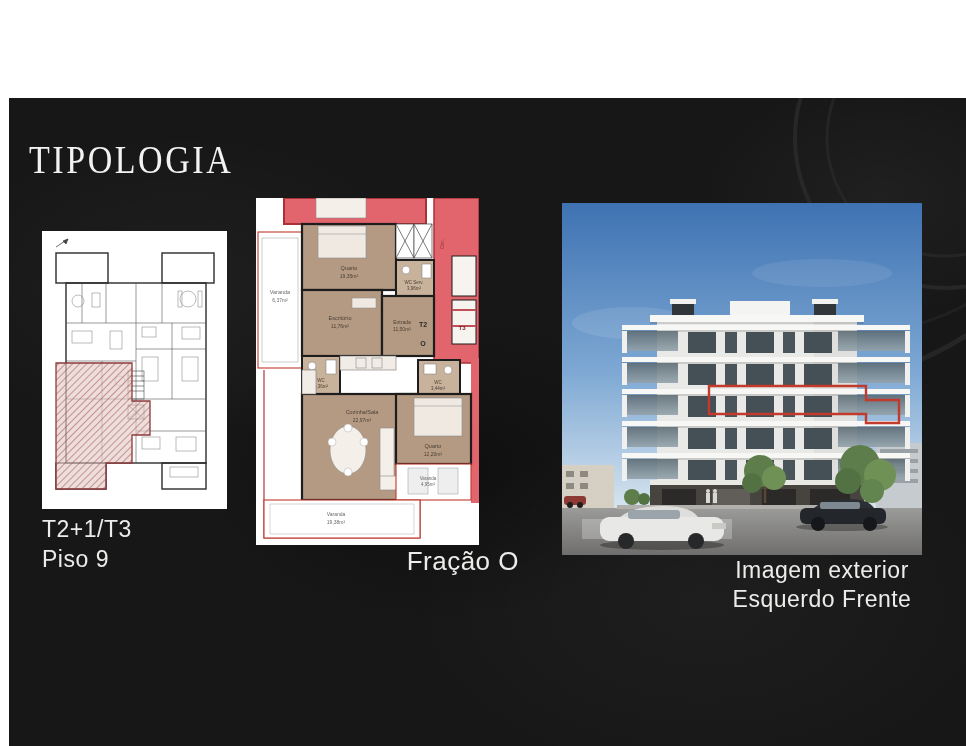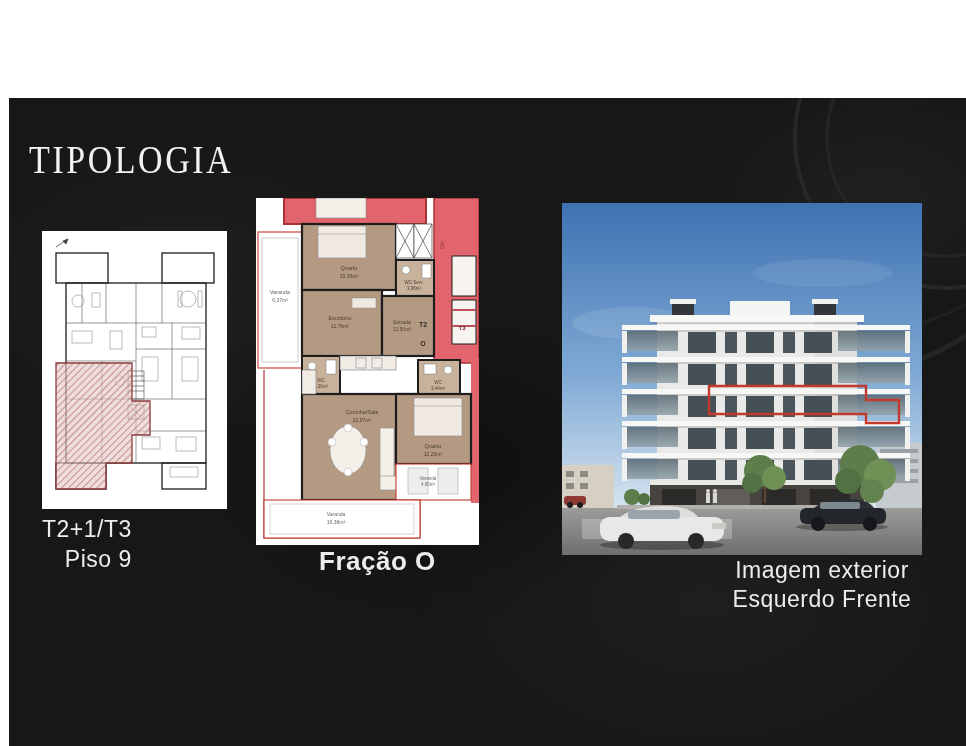--- a/index.html
+++ b/index.html
@@ -13,23 +13,23 @@
            radial-gradient(ellipse 380px 240px at 45% 55%, rgba(0,0,0,0.35), transparent 65%),
            radial-gradient(ellipse 300px 200px at 90% 15%, rgba(255,255,255,0.04), transparent 60%); margin-left: 9px;}
   .deco{position:absolute;right:-30px;top:-40px;opacity:.85;}
   .title{position:absolute;left:20px;top:38px;color:#f2f2f0;
          font-family:"Liberation Serif","DejaVu Serif",serif;font-weight:400;
          font-size:40px;letter-spacing:3px;transform:scaleX(.85);transform-origin:left center;}
   .figure{position:absolute;margin:0;padding:0;background:#fff;}
   .fig-left{left:33px;top:133px;width:185px;height:278px;}
   .fig-mid{left:247px;top:100px;width:223px;height:347px;}
   .fig-right{left:553px;top:105px;width:360px;height:352px;background:#9cc0e0;}
-  .caption{color:#ececea;letter-spacing:.5px;text-align:right;}
+  .caption{color:#ececea;letter-spacing:.5px;}
   .cap-left{position:absolute;left:33px;top:416px;font-size:23px;line-height:30px;}
-  .cap-mid{position:absolute;left:310px;top:448px;width:200px;text-align:left;font-size:26px;font-weight:bold;}
+  .cap-mid{position:absolute;left:310px;top:448px;width:200px;text-align:right;font-size:26px;}
   .cap-right{position:absolute;left:640px;top:458px;width:346px;text-align:center;
              font-size:23px;line-height:29px;}
   svg{display:block;}
   .room-name{font-family:"Liberation Sans",sans-serif;fill:#4c4034;}
   .room-name-w{font-family:"Liberation Sans",sans-serif;fill:#6a6a6a;}
 </style>
 </head>
 <body>
 
 <div class="page">

